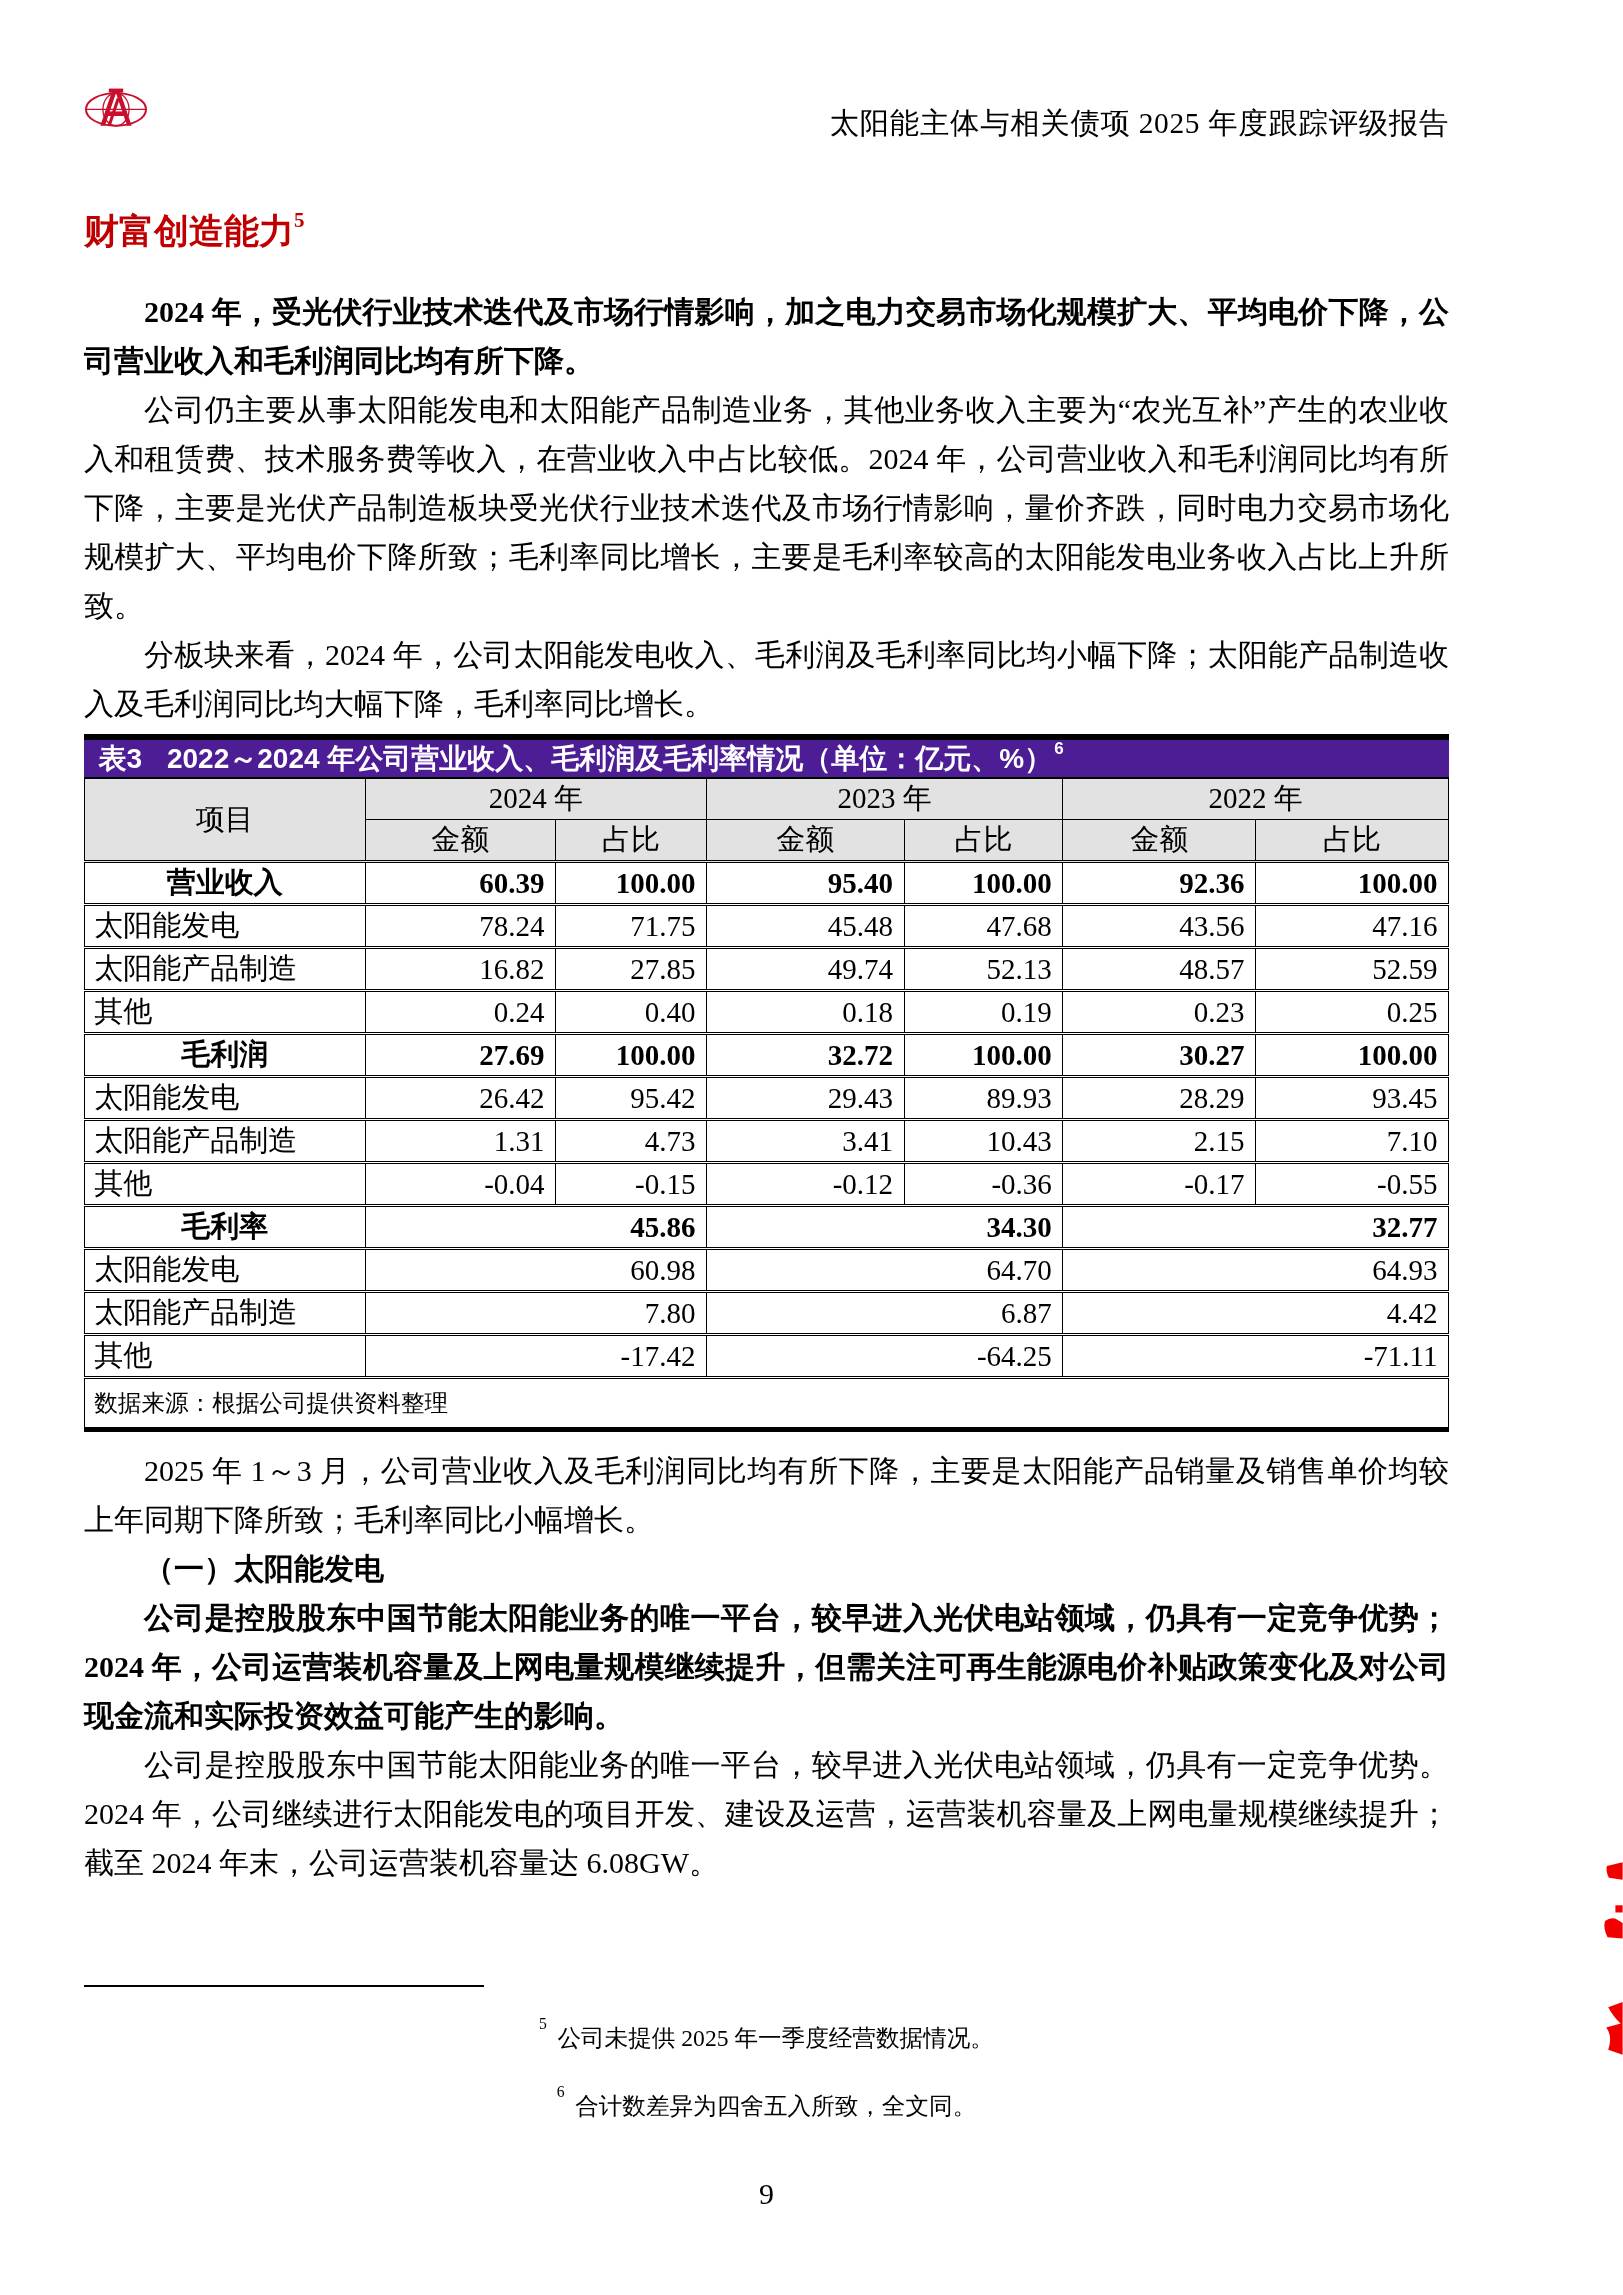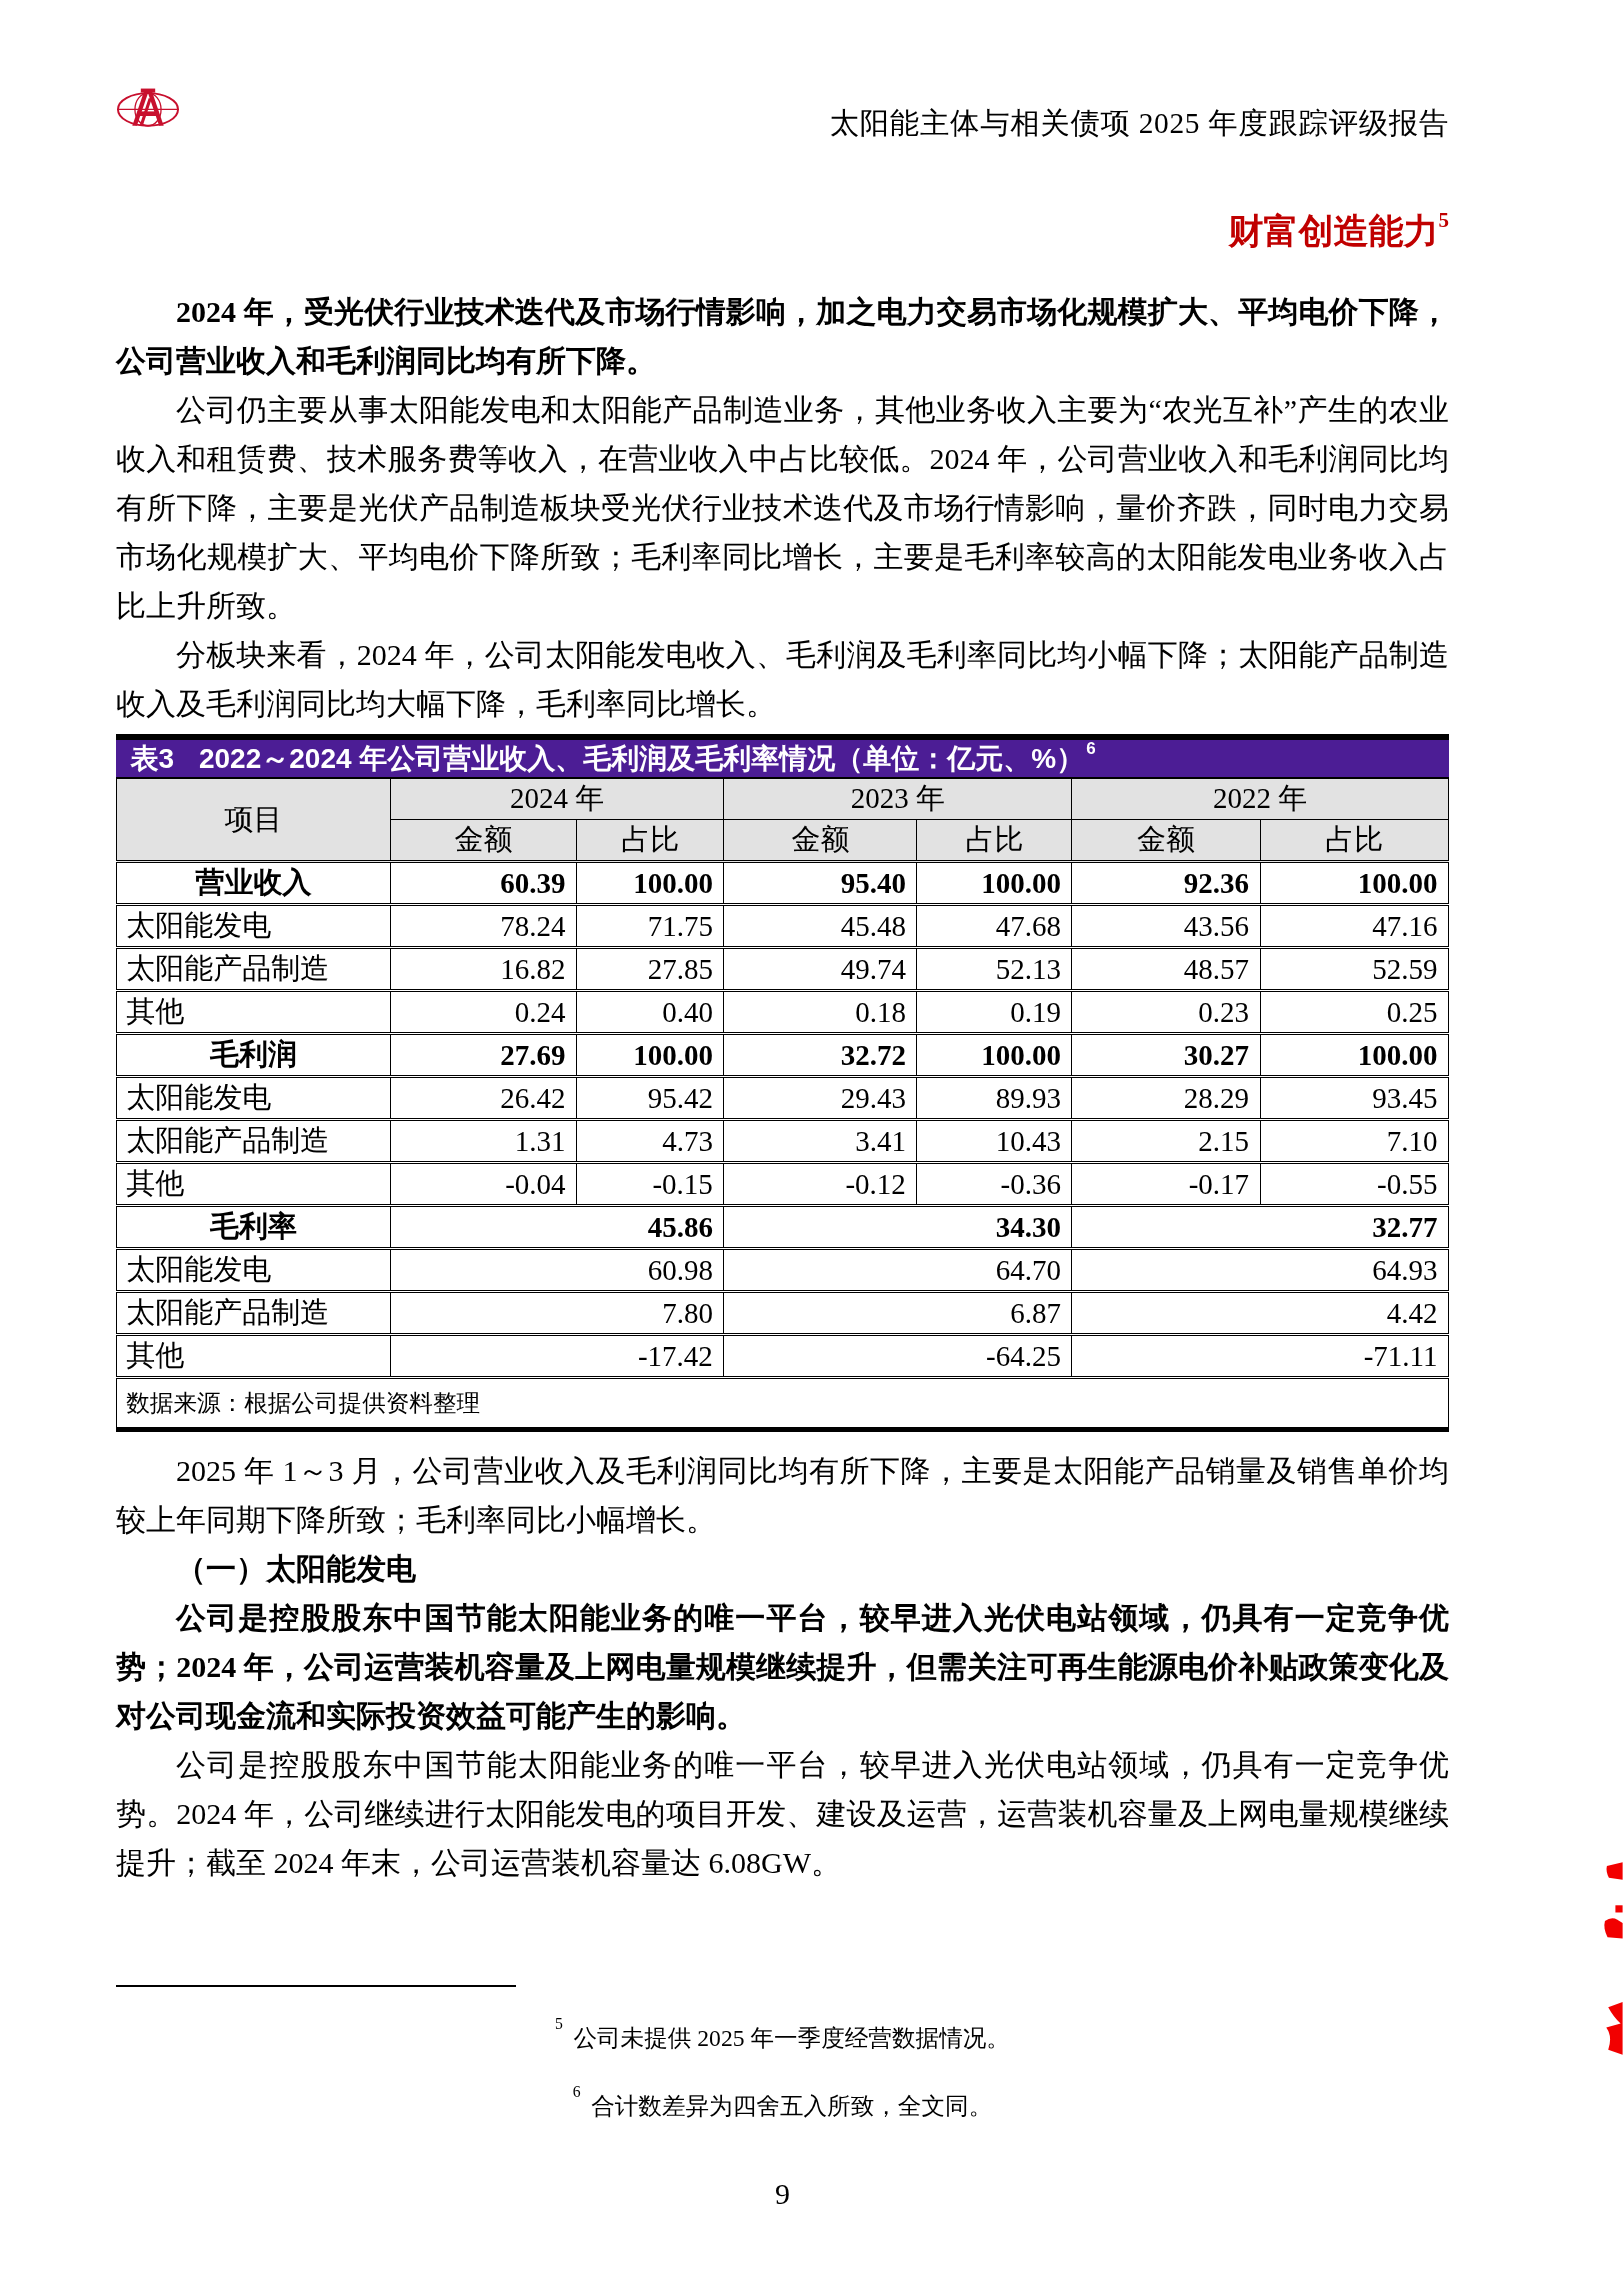--- a/index.html
+++ b/index.html
@@ -2,41 +2,41 @@
 <html style="font-size:10.5px"><head>
 <meta charset="utf-8">
 <style>
   html,body { margin:0; padding:0; background:#888; }
   .page {
     position:relative;
     width:1623px; height:2295px;
     margin:0 auto;
     background:#ffffff;
     box-sizing:border-box;
-    padding:82px 174px 0 116px;
+    padding:82px 174px 0 84px;
     font-family:"Liberation Serif","DejaVu Serif",serif;
     color:#000;
     overflow:hidden;
   }
   
   .top-row { display:flex; align-items:flex-end; height:59px; }
   .logo { width:64px; height:41px; margin-bottom:13px; }
   .running-title {
     margin-left:auto;
     font-size:29.4px; line-height:1;
     padding-bottom:2.6px;
     letter-spacing:0.7px;
   }
   
   .sec-heading {
     margin:63px 0 0 0;
     font-family:"Liberation Sans","DejaVu Sans",sans-serif;
     font-weight:bold;
     color:#C00000;
-    font-size:35px; line-height:38px;text-align:right;
+    font-size:35px; line-height:38px;
   }
   .sec-heading sup { font-size:21px; position:relative; top:-2.6px; font-family:"Liberation Serif",serif; }
   
   .para {
     margin:0;
     font-size:30px; line-height:49px;
     text-align:justify;
     text-indent:2em;
   }
   .para.bold { font-weight:bold; }

